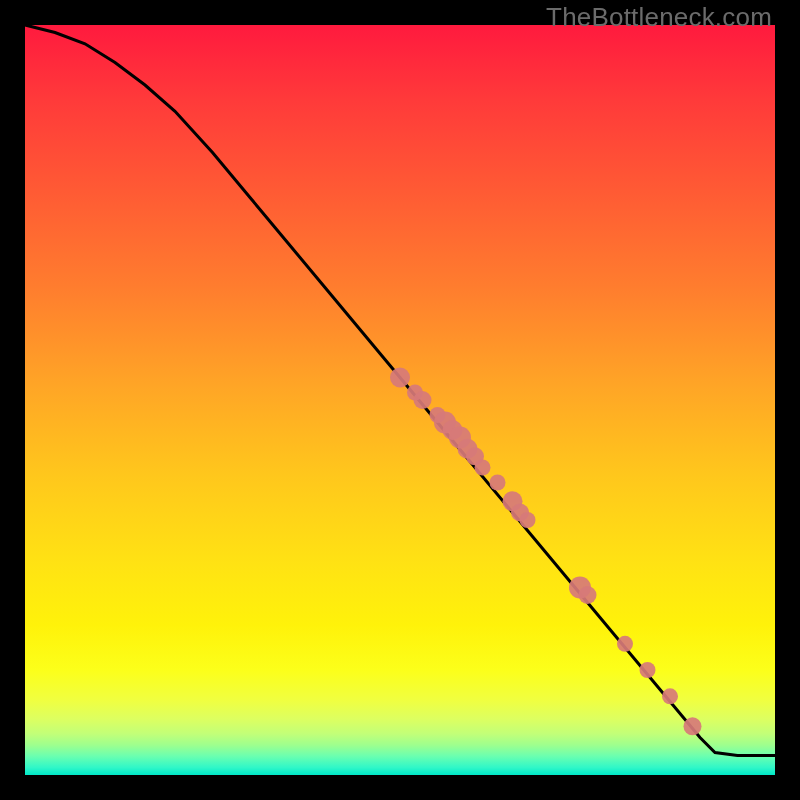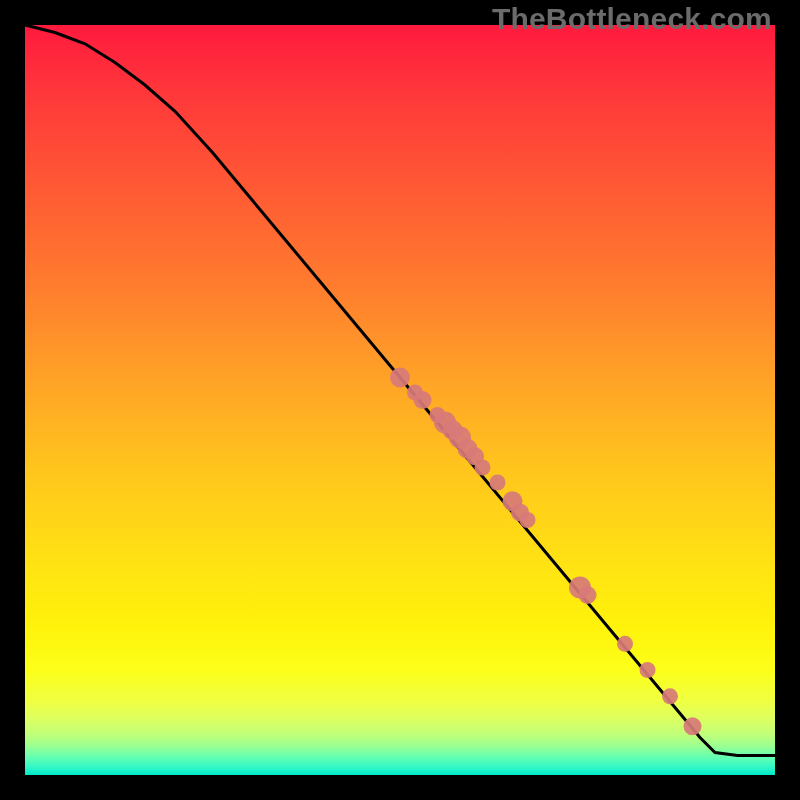--- a/index.html
+++ b/index.html
@@ -23,22 +23,22 @@
     left: 0;
     top: 0;
     width: 750px;
     height: 750px;
   }
   .watermark {
     position: absolute;
     top: 2px;
     right: 28px;
     font-family: Arial, Helvetica, sans-serif;
-    font-size: 30px;
-    font-weight: 700;
+    font-size: 26px;
+    font-weight: 400;
     color: #6b6b6b;
     letter-spacing: 0.2px;
   }
   svg.curve {
     position: absolute;
     left: 0;
     top: 0;
     width: 750px;
     height: 750px;
     overflow: visible;

